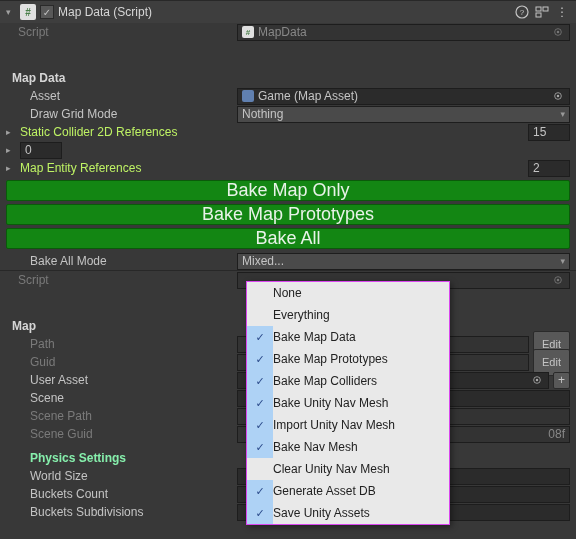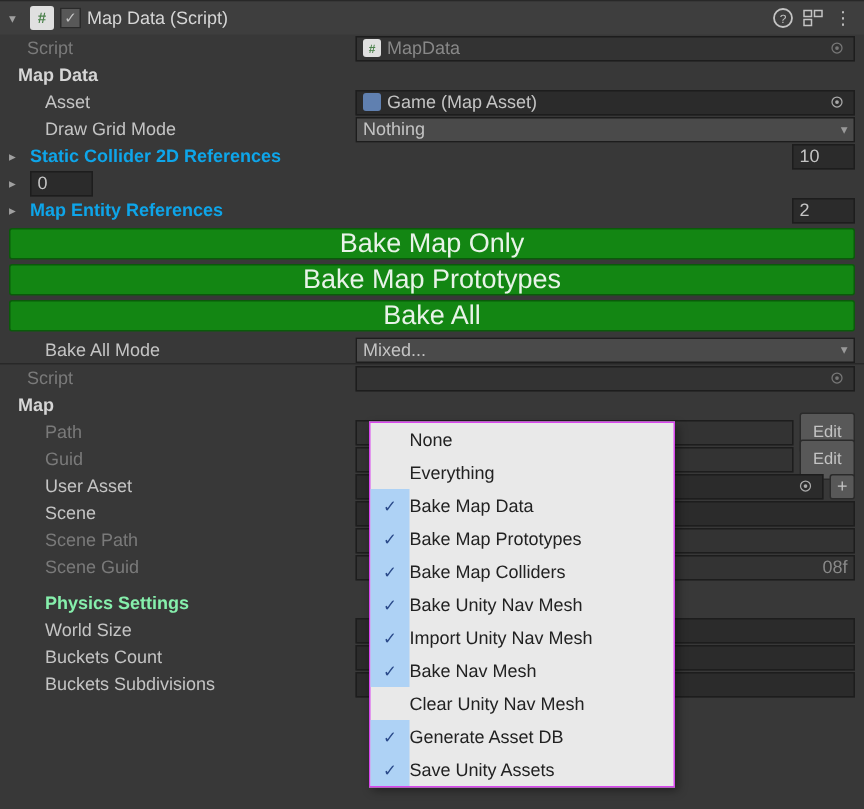--- a/index.html
+++ b/index.html
@@ -105,34 +105,35 @@
   }
   .pick svg { width: 10px; height: 10px; }
   .section-head {
     display: flex;
     align-items: center;
     height: 18px;
     padding: 0 6px 0 12px;
     font-weight: bold;
     color: #d6d6d6;
     gap: 4px;
+    margin-top: 28px;
   }
   .foldout {
     display: flex;
     align-items: center;
     height: 18px;
     padding: 0 6px 0 6px;
     gap: 4px;
   }
   .fold-arrow {
     width: 10px;
     font-size: 9px;
     color: #a0a0a0;
   }
-  .fold-label { font-weight: bold; color: #0ea5e9; flex: 1; }
+  .fold-label { font-weight: normal; color: #bef264; flex: 1; }
   .count {
     width: 42px;
     background: #2b2b2b;
     border: 1px solid #1d1d1d;
     text-align: left;
     padding: 0 4px;
     height: 17px;
     line-height: 15px;
     color: #c4c4c4;
   }
@@ -275,21 +276,21 @@
   <div class="row indent1">
     <span class="label" style="width:203px">Draw Grid Mode</span>
     <span class="field dropdown" style="background:#4a4a4a">
       <span>Nothing</span>
     </span>
   </div>
 
   <div class="foldout">
     <span class="fold-arrow">▸</span>
     <span class="fold-label">Static Collider 2D References</span>
-    <span class="count">10</span>
+    <span class="count">15</span>
   </div>
   <div class="foldout">
     <span class="fold-arrow">▸</span>
     <span class="count">0</span>
   </div>
   <div class="foldout">
     <span class="fold-arrow">▸</span>
     <span class="fold-label">Map Entity References</span>
     <span class="count">2</span>
   </div>

